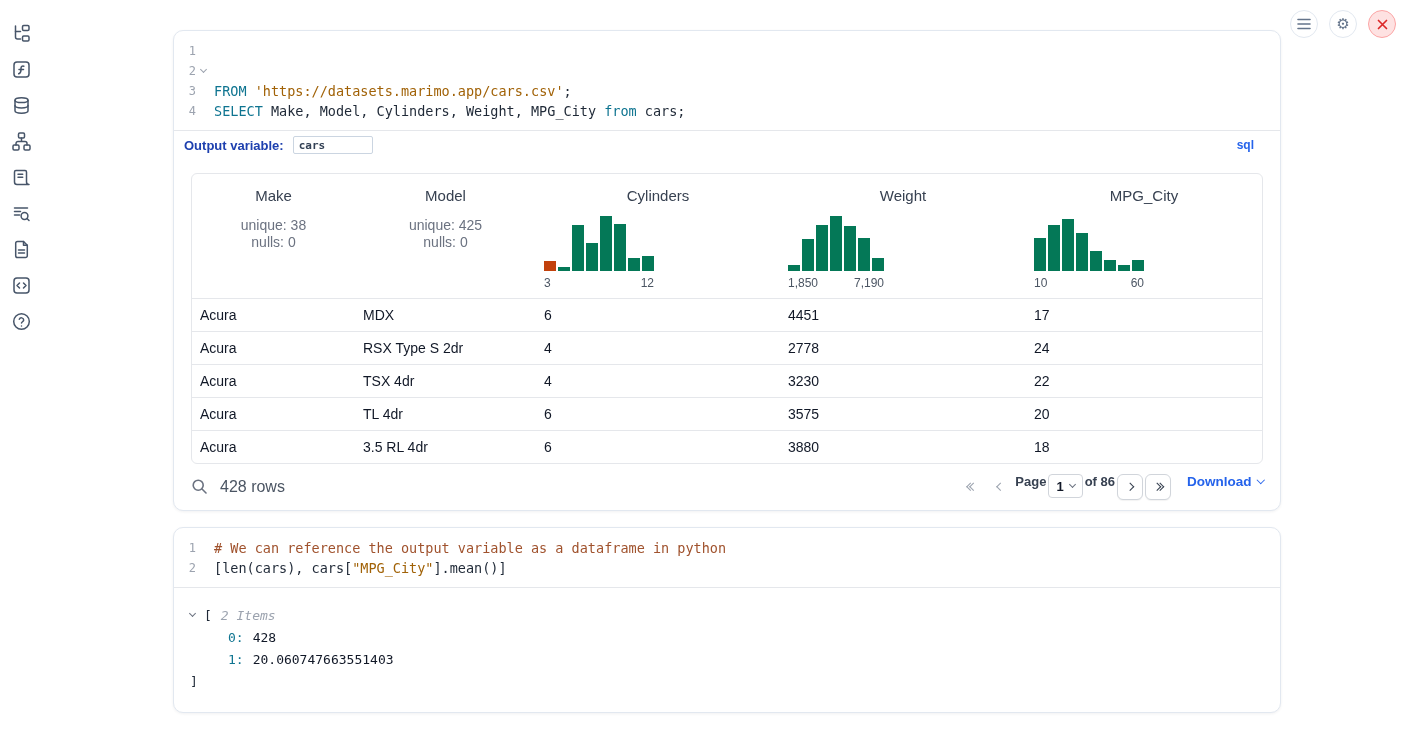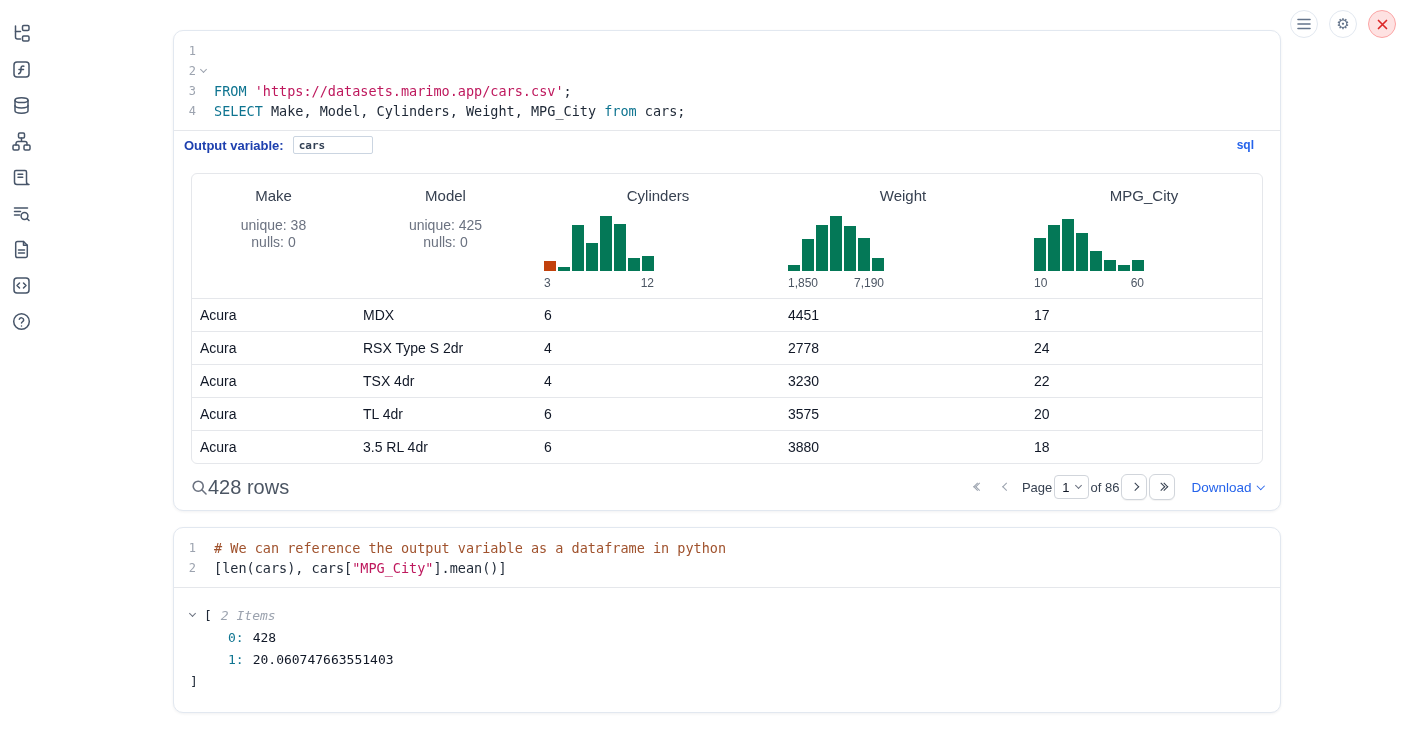--- a/index.html
+++ b/index.html
@@ -31,21 +31,21 @@
   
   .code-area { padding:10px 0 9px; font-family:"DejaVu Sans Mono", monospace; font-size:13.5px;
                border-bottom:1px solid #e5e7eb; }
   .code-line { display:flex; height:20px; line-height:20px; align-items:center; }
   .gutter { width:22px; flex:none; text-align:right; color:#9ca3af; font-size:12px; }
   .fold { width:14px; flex:none; display:flex; align-items:center; justify-content:center; }
   .code-text { padding-left:4px; white-space:pre; color:#1f2937; }
   .tok-plain   { color:#1f2937; }
   .tok-keyword { color:#0e7490; }
   .tok-comment { color:#a0522d; }
-  .tok-string  { color:#be185d; }
+  .tok-string  { color:#a16207; }
 
   
   .outvar-bar { display:flex; align-items:center; height:28px; padding:0 26px 0 10px; gap:9px; }
   .outvar-label { font-size:13px; font-weight:700; color:#1e40af; }
   .outvar-input { width:80px; height:18px; border:1px solid #cbd5e1; border-radius:2px;
                   font:700 11px "DejaVu Sans Mono", monospace; color:#334155; padding:0 5px; }
   .lang-tag { margin-left:auto; font-size:12px; font-weight:600; color:#2563eb; }
 
   
   .table-wrap { margin:14px 17px 0; border:1px solid #e5e7eb; border-radius:6px; overflow:hidden; }
@@ -56,23 +56,23 @@
   .hist { display:flex; align-items:flex-end; gap:2px; height:55px; margin-top:12px; }
   .hist .bar { width:12px; }
   .hist-labels { display:flex; justify-content:space-between; font-size:12px; color:#4b5563; margin-top:5px; }
 
   .t-row { display:grid; grid-template-columns:163px 181px 244px 246px 1fr; height:33px;
            align-items:center; border-top:1px solid #e5e7eb; font-size:14px; color:#111827; }
   .t-row .cell-v { padding:0 8px; white-space:nowrap; overflow:hidden; }
 
   
   .t-footer { display:flex; align-items:center; justify-content:space-between; margin:0 17px; height:46px; }
-  .tf-left { display:flex; align-items:center; gap:0; color:#4b5563; font-size:20px; }
+  .tf-left { display:flex; gap:12px; color:#4b5563; font-size:16px; }
   .tf-left svg { display:block; }
-  .tf-right { display:flex; align-items:center; gap:2px; font-size:13px; color:#374151; }
+  .tf-right { display:flex; align-items:flex-start; gap:2px; font-size:13px; color:#374151;font-weight:bold; }
   .pg-btn { width:26px; height:26px; border-radius:6px; border:1px solid transparent; background:transparent;
             color:#9ca3af; display:flex; align-items:center; justify-content:center; cursor:pointer; padding:0; }
   .pg-btn.enabled { border-color:#d1d5db; background:#fff; color:#374151; box-shadow:0 1px 1px rgba(0,0,0,.05); }
   .page-select { display:inline-flex; align-items:center; gap:6px; height:24px; padding:0 7px; background:#fff;
                  border:1px solid #d1d5db; border-radius:4px; color:#111827; cursor:pointer; }
   .download { display:inline-flex; align-items:center; gap:6px; margin-left:14px; color:#2563eb;
               font-size:13.5px; cursor:pointer; }
 
   
   .cv { display:inline-block; width:5.5px; height:5.5px;

